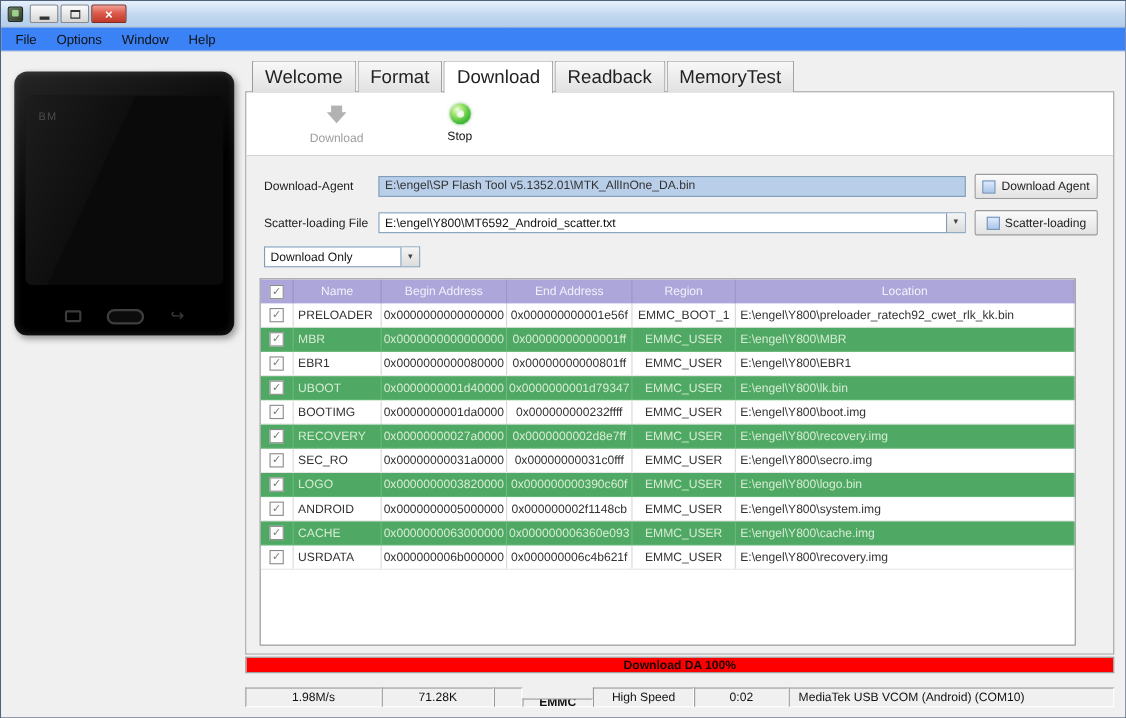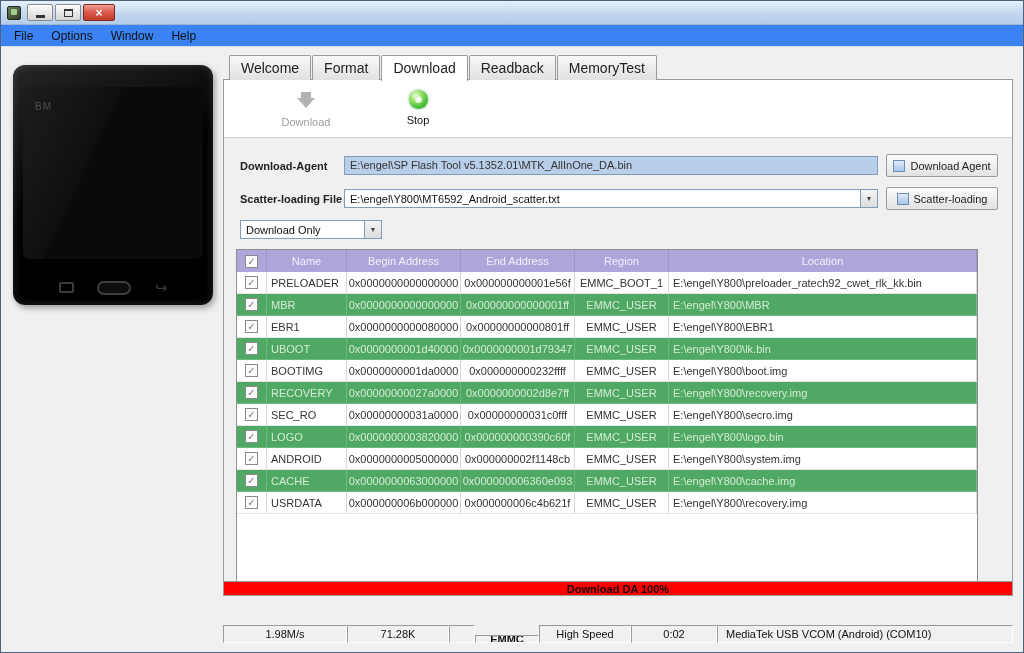--- a/index.html
+++ b/index.html
@@ -31,38 +31,38 @@
   .phone-brand { position:absolute; top:14px; left:12px; font-size:10px; color:#4d4d4d; letter-spacing:1px; }
   .phone-chip { position:absolute; left:0; right:0; top:70%; text-align:center; font-size:34px; font-weight:bold; color:var(--chipset,#f08018); letter-spacing:1px; }
   .phone-keys { position:absolute; left:0; right:0; bottom:10px; display:flex; align-items:center; justify-content:space-around; padding:0 34px; }
   .key-menu { width:15px; height:11px; border:2px solid #3b3b3b; border-radius:2px; }
   .key-home { width:34px; height:14px; border:2px solid #3e3e3e; border-radius:7px; background:#0c0c0c; }
   .key-back { color:#3b3b3b; font-size:15px; line-height:1; transform:scaleX(-1); }
 
   
   .main-panel { position:absolute; left:222px; top:8px; width:790px; height:540px; display:flex; flex-direction:column; }
   .tabstrip { display:flex; padding-left:6px; position:relative; z-index:2; }
-  .tab { font-size:14px; color:#222; padding:4px 11px 3px; background:linear-gradient(#f8f8f8,#e1e1e1); border:1px solid #9a9a9a; border-bottom:none; margin-right:1px; border-radius:2px 2px 0 0; }
+  .tab { font-size:17px; color:#222; padding:4px 11px 3px; background:linear-gradient(#f8f8f8,#e1e1e1); border:1px solid #9a9a9a; border-bottom:none; margin-right:1px; border-radius:2px 2px 0 0; }
   .tab.active { background:#fff; padding-bottom:5px; margin-bottom:-1px; }
   .tabpage { flex:1; border:1px solid #9a9a9a; background:#fff; margin-top:-1px; display:flex; flex-direction:column; overflow:hidden; }
 
   
   .toolbar { height:58px; background:#fff; border-bottom:1px solid #cfcfcf; display:flex; align-items:flex-start; padding:10px 0 0 44px; }
   .toolgroup { width:76px; display:flex; flex-direction:column; align-items:center; margin-right:36px; }
   .dl-arrow { width:0; height:0; border-left:9px solid transparent; border-right:9px solid transparent; border-top:10px solid #b2b2b2; position:relative; margin-top:8px; }
   .dl-arrow::before { content:""; position:absolute; left:-5px; top:-16px; width:10px; height:7px; background:#b2b2b2; }
   .tool-label { font-size:11px; margin-top:8px; color:#9d9d9d; }
   .toolgroup.stop .tool-label { color:#111; margin-top:5px; }
   .stop-icon { width:19px; height:19px; border-radius:50%; background:radial-gradient(circle at 35% 30%, #eaffdf 0%, #9fe26a 30%, #4cc13d 62%, #2b9420 100%); box-shadow:0 0 3px rgba(40,150,30,.7); position:relative; }
   .stop-icon::after { content:""; position:absolute; left:6px; top:6px; width:7px; height:7px; border-radius:50%; background:radial-gradient(#ffffff,#cdeebf); }
 
   
   .form-area { flex:1; background:#f0f0f0; padding-top:16px; overflow:hidden; }
   .frow { display:flex; align-items:center; margin:0 14px 10px 16px; }
-  .flabel { width:104px; font-size:11px; color:#222; flex:none;font-weight:bold; }
+  .flabel { width:104px; font-size:11px; color:#222; flex:none; }
   .field { flex:1; height:19px; border:1px solid #7f9db9; background:var(--accent-field,#b9cfe9); font-size:11px; color:#333; padding:2px 5px; white-space:nowrap; overflow:hidden; }
   .combo { flex:1; height:19px; border:1px solid #7f9db9; background:#fff; font-size:11px; color:#111; display:flex; align-items:center; position:relative; }
   .combo .combo-text { flex:1; padding:0 5px; white-space:nowrap; overflow:hidden; }
   .combo-arrow { width:17px; height:100%; flex:none; border-left:1px solid #7f9db9; background:linear-gradient(#f5f5f5,#dcdcdc); display:flex; align-items:center; justify-content:center; font-size:7px; color:#444; }
   .sidebtn { width:112px; height:23px; margin-left:8px; flex:none; border:1px solid #9a9a9a; border-radius:2px; background:linear-gradient(#fbfbfb,#e2e2e2); display:flex; align-items:center; justify-content:center; gap:5px; font-size:11px; color:#222; }
   .btn-file-icon { width:12px; height:12px; border:1px solid #6a8db8; background:linear-gradient(#dfeafc,#a9c6ea); flex:none; }
   .mode-combo { width:142px; flex:none; }
 
   
   .ptable { margin:2px 0 0 12px; width:742px; height:334px; border:1px solid #8f8f8f; background:#fff; overflow:hidden; }
@@ -75,21 +75,21 @@
   .trow.hl { border-bottom-color:#6cba7e; }
   .c-check { width:30px; justify-content:center; flex:none; }
   .c-name  { width:80px; flex:none; }
   .c-begin { width:114px; justify-content:center; flex:none; }
   .c-end   { width:114px; justify-content:center; flex:none; }
   .c-region{ width:94px; justify-content:center; flex:none; }
   .c-loc   { flex:1; }
   .cb { width:13px; height:13px; border:1px solid #8a8a8a; background:#fcfcfc; font-size:10px; line-height:11px; text-align:center; color:#7b7b7b; display:inline-block; }
 
   
-  .progress { position:absolute; left:222px; top:534px; width:790px; height:15px; border:1px solid #9a9a9a; background:#e8e8e8; overflow:hidden; }
+  .progress { position:absolute; left:222px; top:550px; width:790px; height:15px; border:1px solid #9a9a9a; background:#e8e8e8; overflow:hidden; }
   .progress-fill { position:absolute; left:0; top:0; bottom:0; background:var(--progress,#fe0000); }
   .progress-label { position:absolute; inset:0; text-align:center; font-size:11px; font-weight:bold; color:#1a0000; line-height:14px; }
   .statusbar { position:absolute; left:222px; top:578px; width:790px; height:18px; display:flex; background:#f0f0f0; }
   .status-seg { border:1px solid; border-color:#9a9a9a #ffffff #ffffff #9a9a9a; font-size:11px; color:#111; display:flex; align-items:center; justify-content:center; white-space:nowrap; overflow:hidden; }
   .s1{width:124px;} .s2{width:102px;} .s3{width:26px;} .s4{width:64px; font-weight:bold;margin-top:10px;} .s5{width:92px;} .s6{width:86px;} .s7{flex:1; justify-content:flex-start; padding-left:8px;}
 </style>
 </head>
 <body>
 
 <div class="window">

